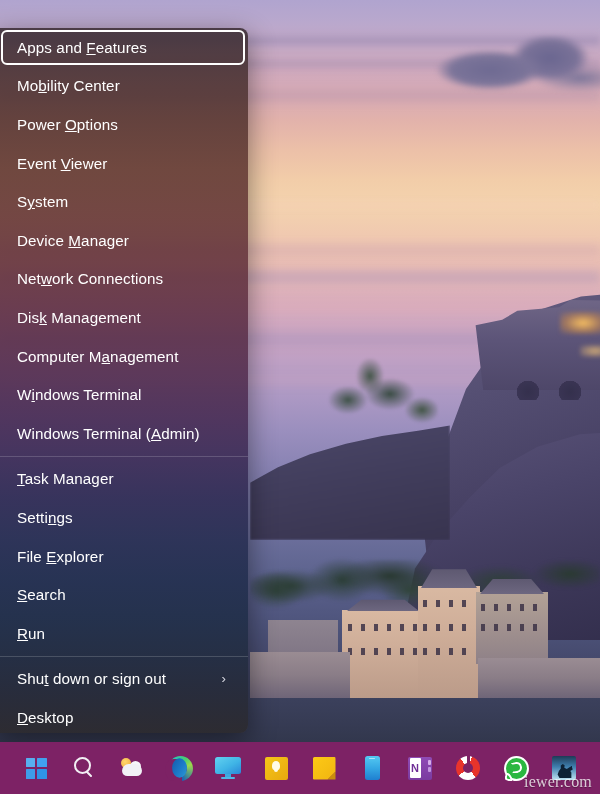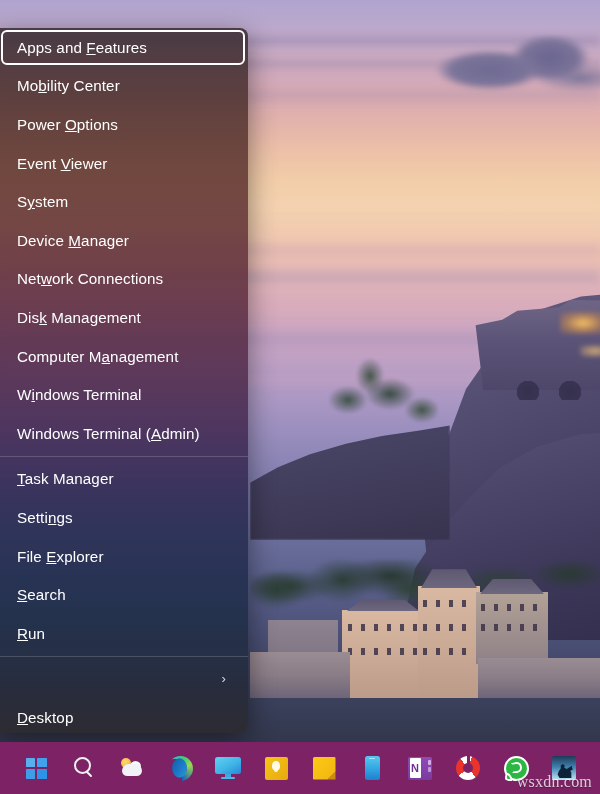--- a/index.html
+++ b/index.html
@@ -597,20 +597,21 @@
           <span class="label">File <u>E</u>xplorer</span>
         </div>
         <div class="menu-item">
           <span class="label"><u>S</u>earch</span>
         </div>
         <div class="menu-item">
           <span class="label"><u>R</u>un</span>
         </div>
         <div class="menu-sep"></div>
         <div class="menu-item">
+          <span class="label">Shu<u>t</u> down or sign out</span>
           <span class="chev">›</span>
         </div>
         <div class="menu-item">
           <span class="label"><u>D</u>esktop</span>
         </div>
       </div>
   </div>
 
   <div class="taskbar" id="taskbar" style="background: rgb(125, 34, 101);">
       <div class="tb-icon" title="Start">
@@ -713,14 +714,14 @@
       <div class="tb-icon" title="Kindle">
         <span style="display: flex; align-items: center; justify-content: center;">
           <span class="ic-kindle">
             <span class="fig"></span>
             <span class="book"></span>
           </span>
         </span>
       </div>
     </div>
 
-  <div class="watermark">wsxdn.com</div>
+  <div class="watermark">iewer.com</div>
 </div>
 
 </body></html>

